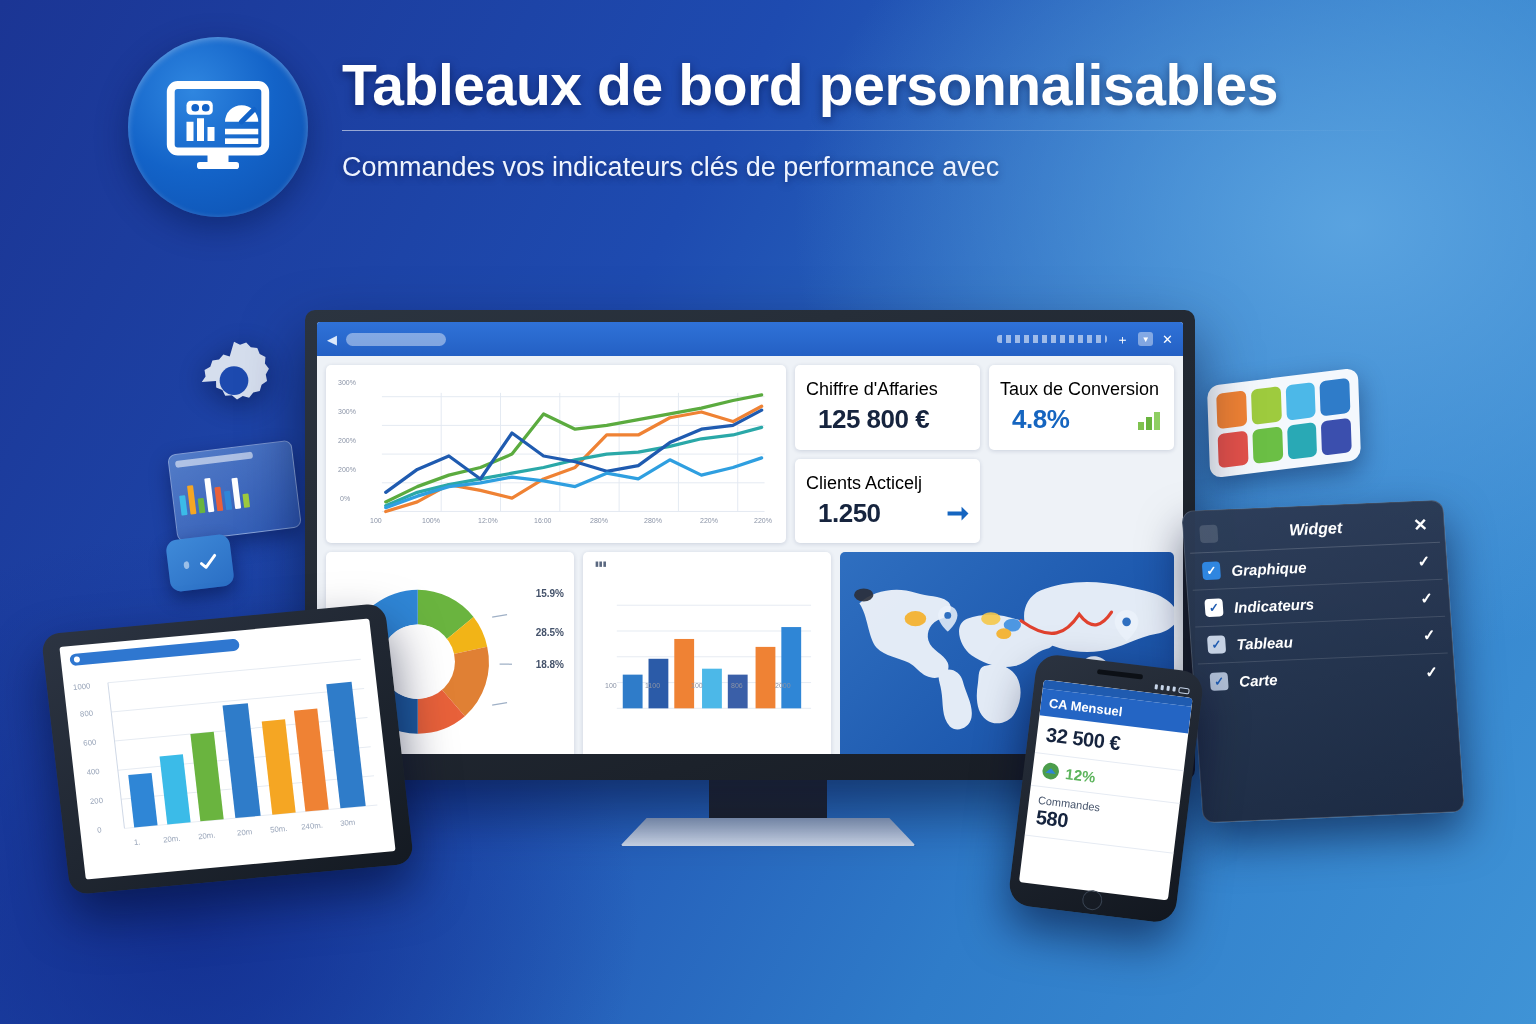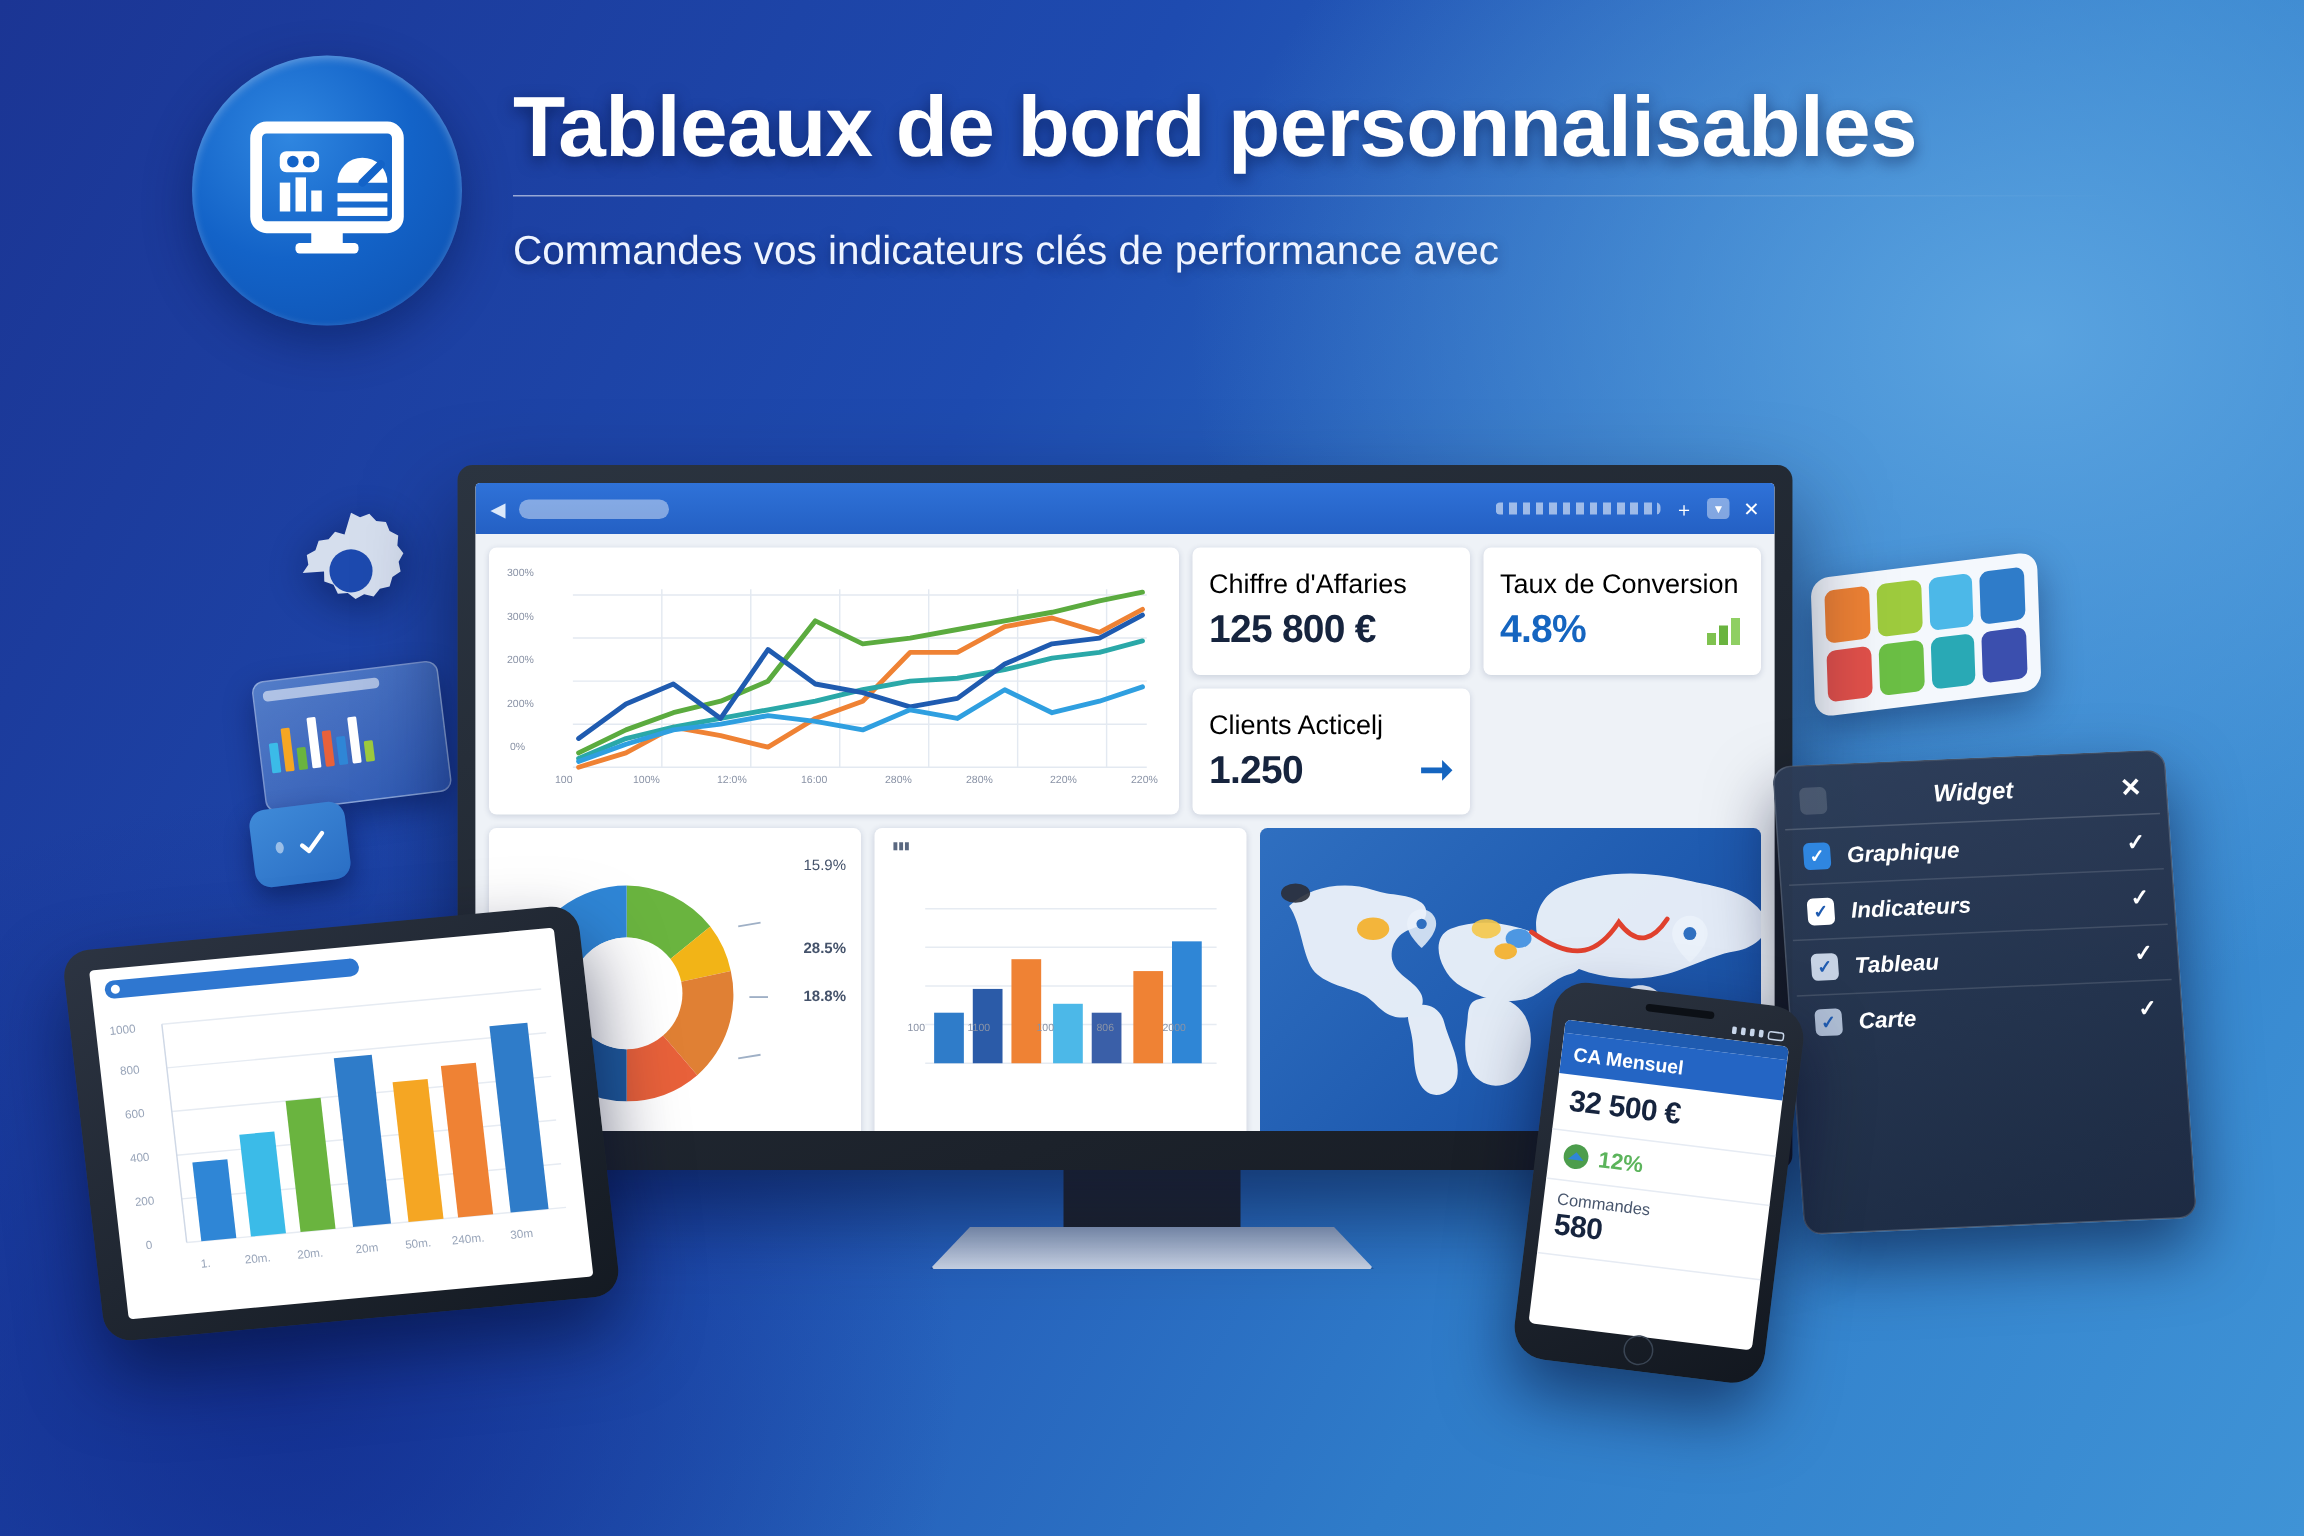--- a/index.html
+++ b/index.html
@@ -85,21 +85,21 @@
   .dash { flex:1; padding:9px; display:flex; flex-direction:column; gap:9px; background:#eef2f7; }
   .row1 { display:flex; gap:9px; height:178px; }
   .row2 { display:flex; gap:9px; flex:1; }
   .card { background:#fff; border-radius:5px; box-shadow:0 1px 4px rgba(20,40,90,.16); }
 
   .chart-line { flex:0 0 460px; padding:8px 10px 4px; position:relative; }
   .kpis { flex:1; display:grid; grid-template-columns:1fr 1fr; grid-template-rows:1fr 1fr; gap:9px; }
   .kpi { padding:9px 11px; display:flex; flex-direction:column; justify-content:center; }
   .kpi-label { font-size:18px; color:#000000; margin-bottom:4px; }
   .kpi-row { display:flex; align-items:center; justify-content:space-between; }
-  .kpi-val { font-size:26px; font-weight:bold; color:#16243e; letter-spacing:-.5px; }
+  .kpi-val { font-size:26px; font-weight:bold; color:#16243e; letter-spacing:-.5px;margin-left:12px; }
   .kpi-val.blue { color:#1565c0; }
   .arrow-ico { color:#1565c0; font-size:27px; font-weight:bold; line-height:1; }
 
   .card-donut { flex:0 0 248px; display:flex; align-items:center; justify-content:center; position:relative; }
   .card-bars  { flex:0 0 248px; padding:10px 12px 6px; position:relative; }
   .card-map   { flex:1; border-radius:5px; overflow:hidden; position:relative;
                 background:linear-gradient(135deg,#2f6fc0,#1f5bb0 55%,#17499a); }
 
   .axis-lbl { position:absolute; font-size:7px; color:#8a93a6; }
 
@@ -320,21 +320,21 @@
                 <path d="M0,58 A58,58 0 0 1 -56,-15 L-29,-8 A30,30 0 0 0 0,30 Z" fill="#1f5a9e"></path>
                 <path d="M-56,-15 A58,58 0 0 1 0,-58 L0,-30 A30,30 0 0 0 -29,-8 Z" fill="#2f86d6"></path>
                 <circle r="30" fill="#fff"></circle>
               </g>
               <g stroke="#9fb0c6" stroke-width="1">
                 <line x1="134" y1="44" x2="146" y2="42"></line>
                   <line x1="140" y1="82" x2="150" y2="82"></line>
                   <line x1="134" y1="115" x2="146" y2="113"></line>
               </g>
             </svg>
-            <span class="axis-lbl" style="right:10px;top:20px;font-size:10px;color:#45536b;font-weight:normal">15.9%</span>
+            <span class="axis-lbl" style="right:10px;top:36px;font-size:10px;color:#45536b;font-weight:bold">15.9%</span>
             <span class="axis-lbl" style="right:10px;top:75px;font-size:10px;color:#45536b;font-weight:bold">28.5%</span>
             <span class="axis-lbl" style="right:10px;top:107px;font-size:10px;color:#45536b;font-weight:bold">18.8%</span>
           </div>
 
           <div class="card card-bars">
             <svg viewBox="0 0 226 150" style="width:100%;height:100%">
               <g stroke="#e6ebf2" stroke-width="1">
                 <line x1="22" y1="16" x2="218" y2="16"></line>
                   <line x1="22" y1="42" x2="218" y2="42"></line>
                 <line x1="22" y1="68" x2="218" y2="68"></line>

